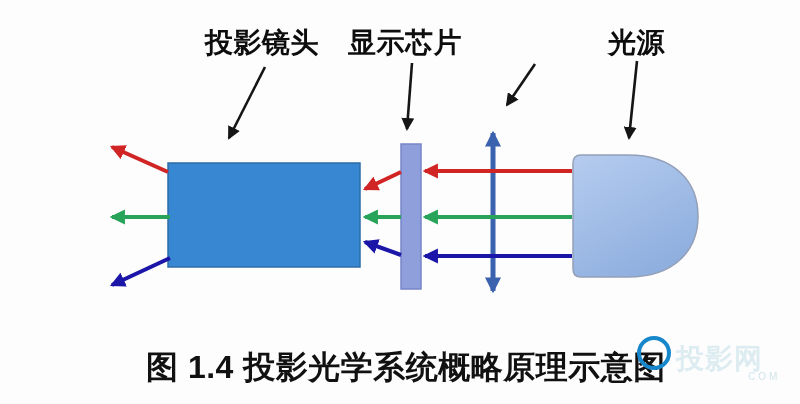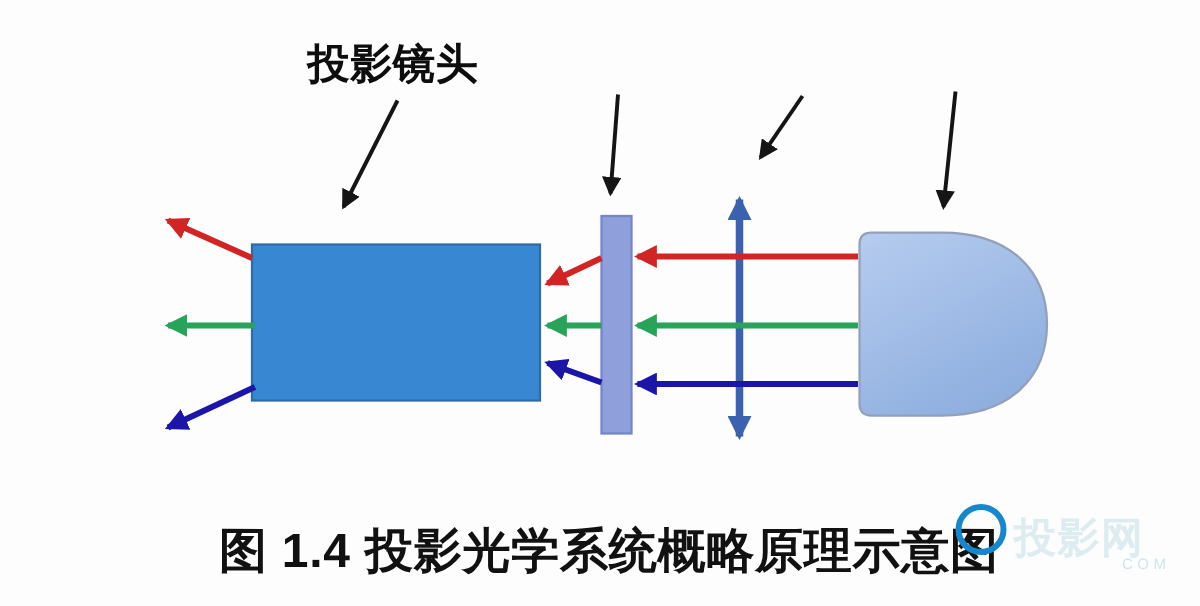--- a/index.html
+++ b/index.html
@@ -43,20 +43,22 @@
     text-shadow:0 0 2px #ffffff,0 0 2px #ffffff;
     margin-top:45px;
   }
 </style>
 </head>
 <body>
 
 <div class="stage">
 
   <div class="comp-label" style="left:205px;top:28px">投影镜头</div>
+  <div class="comp-label" style="left:348px;top:28px">显示芯片</div>
+  <div class="comp-label" style="left:608px;top:28px">光源</div>
 
   <svg class="diagram" width="800" height="404" viewBox="0 0 800 404">
     <defs>
       <marker id="mK" viewBox="0 0 10 10" refX="8.5" refY="5" markerWidth="5" markerHeight="5" orient="auto-start-reverse">
         <path d="M0,0 L10,5 L0,10 z" fill="#151515"></path>
       </marker>
       <marker id="mR" viewBox="0 0 10 10" refX="8.5" refY="5" markerWidth="3.8" markerHeight="3.8" orient="auto-start-reverse">
         <path d="M0,0 L10,5 L0,10 z" fill="#D02524"></path>
       </marker>
       <marker id="mG" viewBox="0 0 10 10" refX="8.5" refY="5" markerWidth="3.8" markerHeight="3.8" orient="auto-start-reverse">

